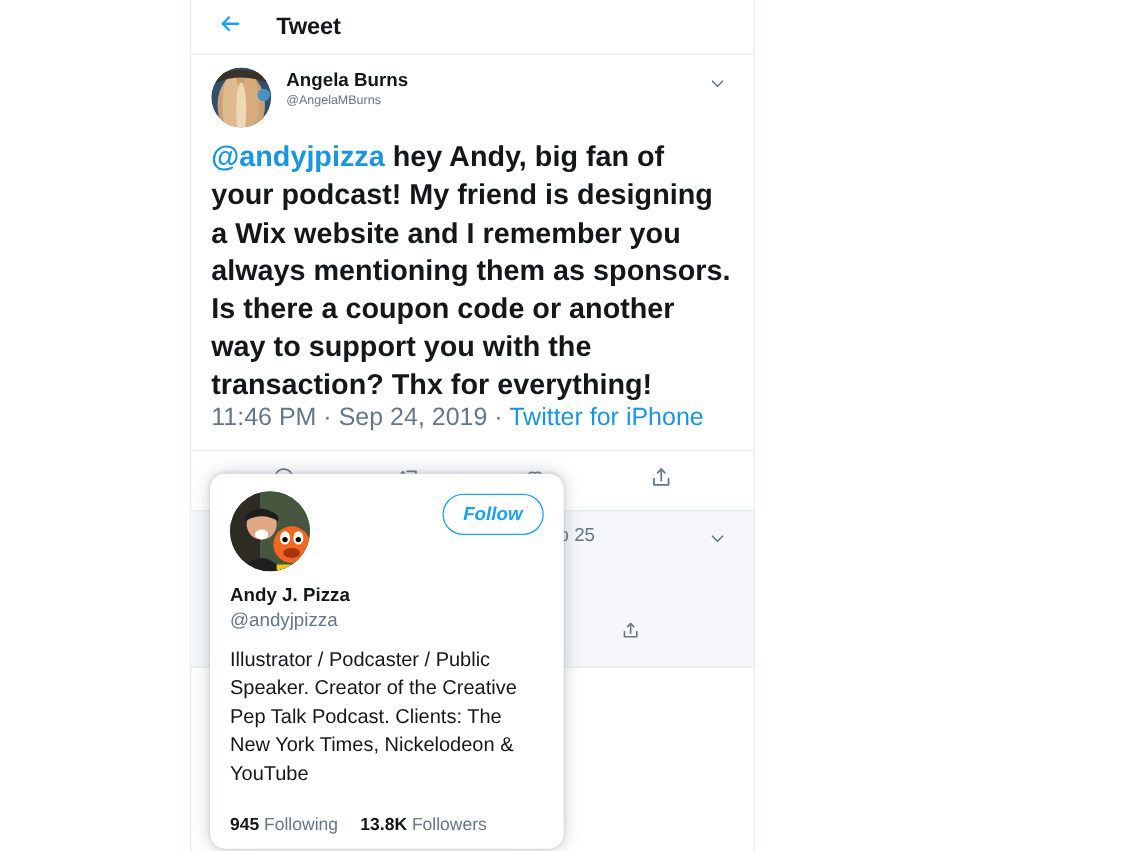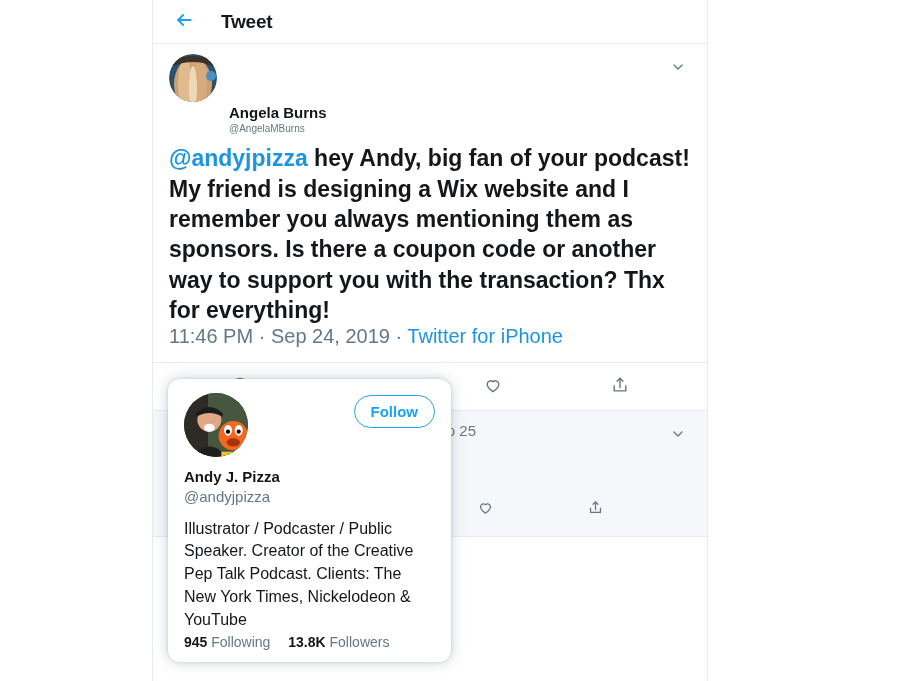--- a/index.html
+++ b/index.html
@@ -14,21 +14,21 @@
     -webkit-font-smoothing: antialiased;
     overflow: hidden;
     position: relative;
   }
 
   
   #app {
     position: absolute;
     left: 152px;
     top: 0;
-    width: 556px;
+    width: 452px;
     height: 681px;
     border-left: 1px solid #e6ecf0;
     border-right: 1px solid #e6ecf0;
     box-sizing: border-box;
     background: #ffffff;
   }
 
   
   .header {
     height: 44px;
@@ -74,21 +74,20 @@
     overflow: hidden;
     background: #ccd6dd;
   }
   .avatar svg { display: block; }
   .names {
     margin-left: 12px;
     flex: 1 1 auto;
     min-width: 0;
     line-height: 1.25;
     padding-top: 2px;
-    margin-top: 48px;
   }
   .display-name {
     font-size: 15px;
     font-weight: bold;
     color: #14171a;
   }
   .handle {
     font-size: 10px;
     color: #657786;
   }
@@ -231,20 +230,21 @@
     border: 1px solid #1da1f2;
     color: #1da1f2;
     background: #ffffff;
     border-radius: 999px;
     font-size: 15px;
     font-weight: bold;
     padding: 7px 16px;
     cursor: pointer;
     font-family: "Liberation Sans", sans-serif;
     margin-top: 2px;
+    font-style: italic;
   }
   .hc-name {
     font-size: 15px;
     font-weight: bold;
     color: #14171a;
     margin-top: 10px;
     line-height: 1.3;
   }
   .hc-handle {
     font-size: 15px;
@@ -252,21 +252,21 @@
     line-height: 1.35;
   }
   .hc-bio {
     font-size: 16px;
     color: #14171a;
     line-height: 1.42;
     margin-top: 11px;
   }
   .hc-stats {
     font-size: 14px;
-    margin-top: 3px;
+    margin-top: 20px;
     color: #657786;
   }
   .hc-stats .num {
     font-weight: bold;
     color: #14171a;
   }
   .hc-stats .stat { margin-right: 14px; cursor: pointer; }
   .hc-followed {
     display: flex;
     align-items: center;

